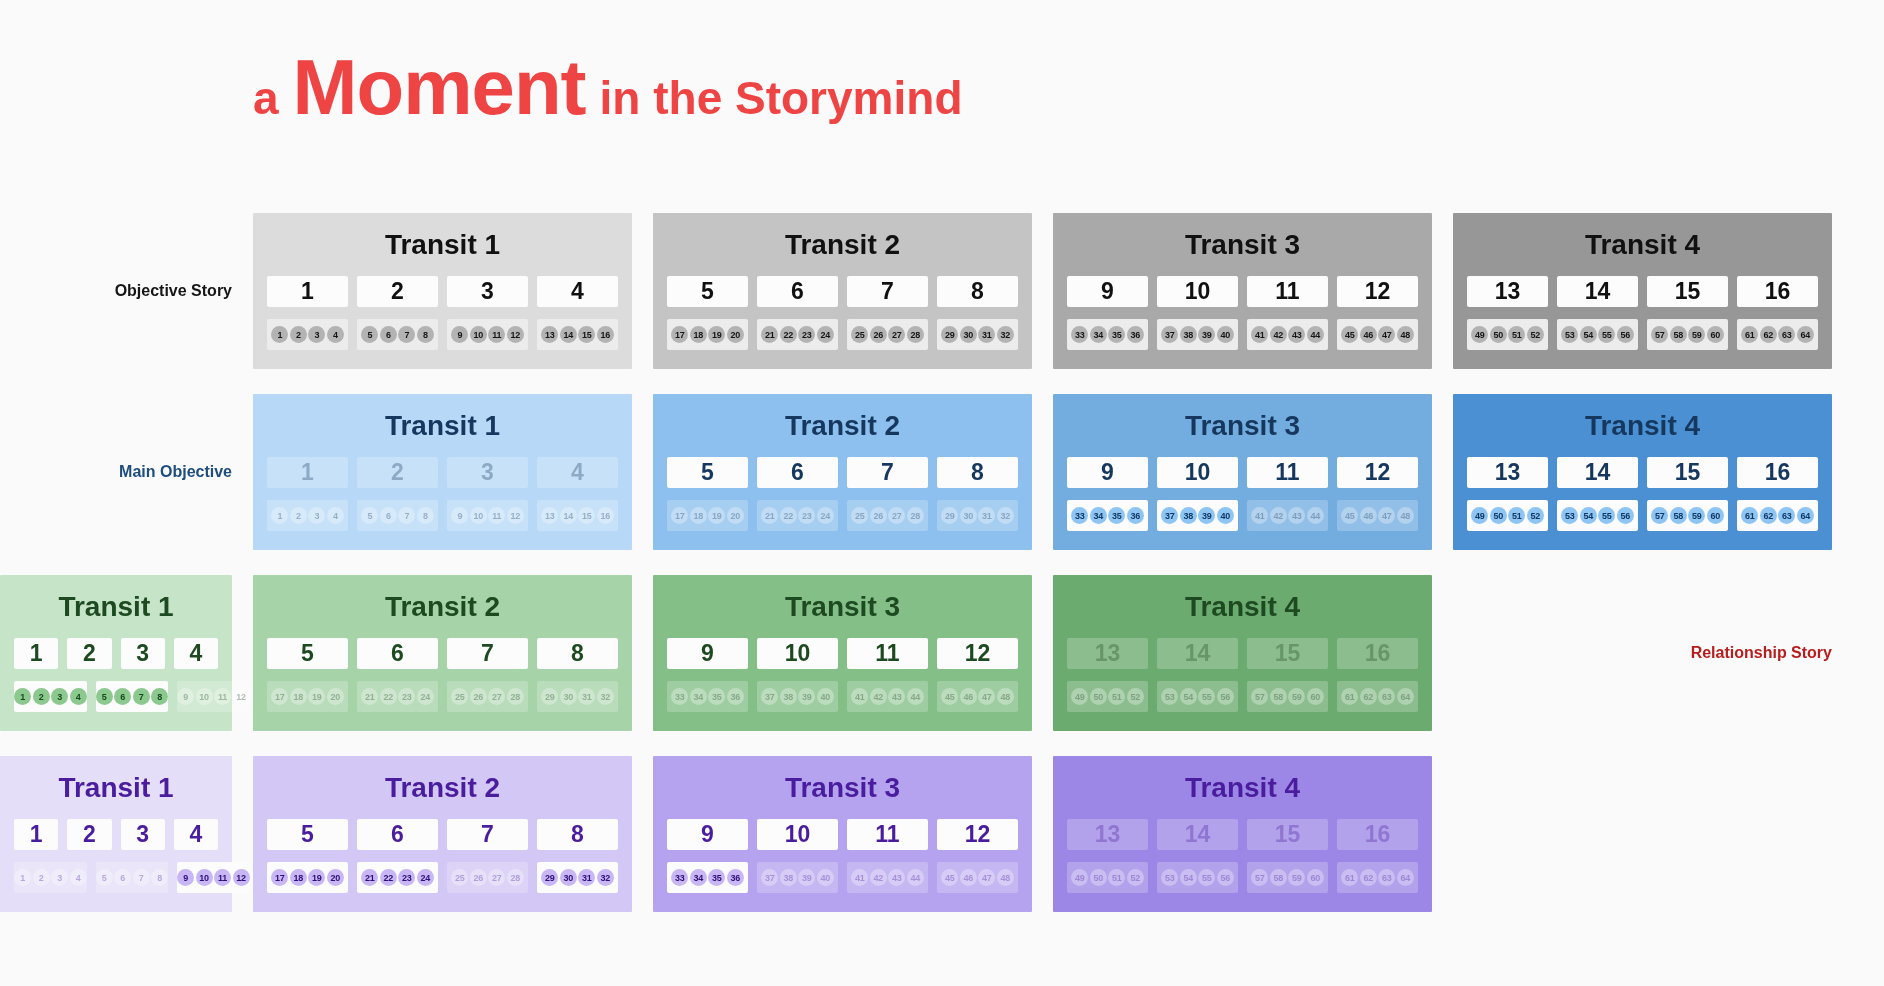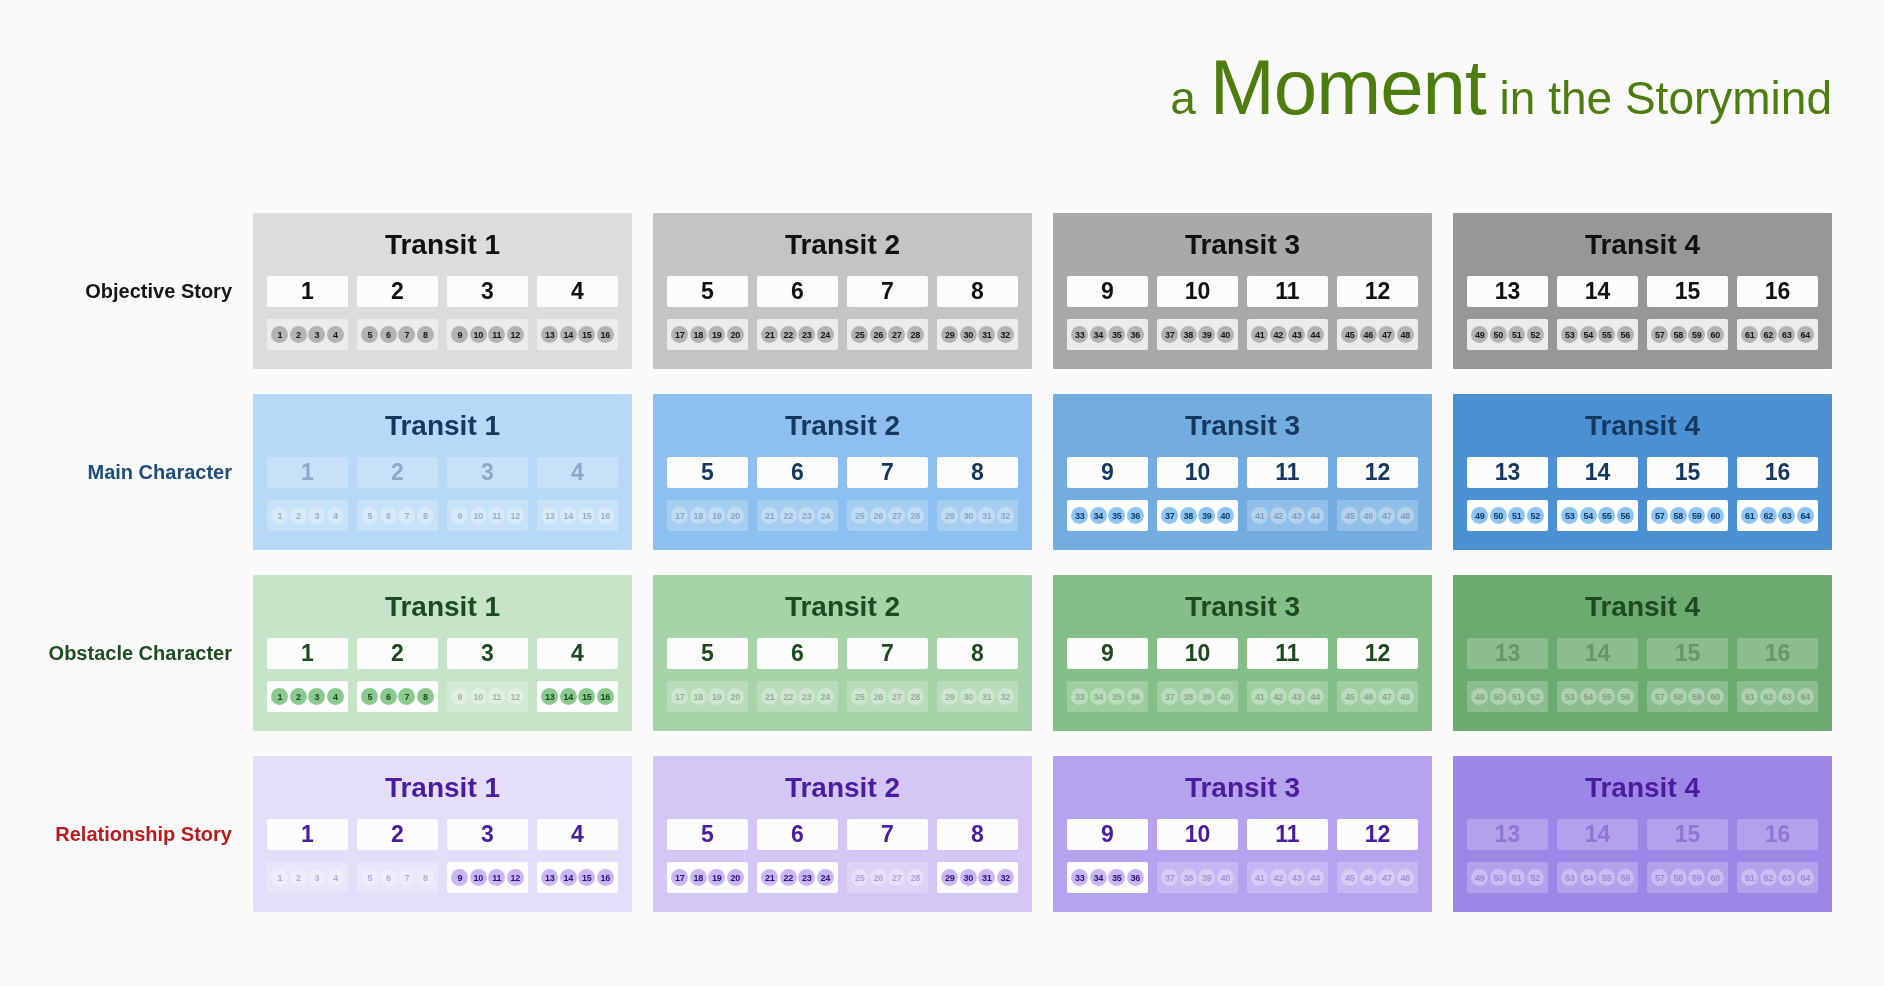--- a/index.html
+++ b/index.html
@@ -8,39 +8,39 @@
     background: #fafafa;
     font-family: "Liberation Sans", sans-serif;
     overflow: hidden;
   }
   #page { position: relative; width: 1884px; height: 986px; }
 
   
   .title {
     margin: 42px 0 0 253px;
     width: 1579px;
-    text-align: right;
-    color: #4d7c0f;
-    font-weight: normal;
+    text-align: left;
+    color: #ef4444;
+    font-weight: bold;
     white-space: nowrap;
   }
   .title .small { font-size: 46px; }
   .title .big   { font-size: 78px; letter-spacing: -1px; margin: 0 14px; }
 
   
   #grid {
     display: grid;
     grid-template-columns: 232px repeat(4, 379px);
     grid-auto-rows: 156px;
     gap: 25px 21px;
     margin-top: 80px;
   }
   .row-label {
     display: flex; align-items: center; justify-content: flex-end;
-    font-size: 20px; font-weight: bold;
+    font-size: 16px; font-weight: bold;
   }
 
   .card {
     border-radius: 1px;
     box-sizing: border-box;
     padding: 16px 14px 0 14px;
   }
   .card-title {
     text-align: center;
     font-size: 28px; font-weight: bold; line-height: 32px;
@@ -227,21 +227,21 @@
             <div class="chip">60</div>
           </div>
           <div class="chipgroup">
             <div class="chip">61</div>
             <div class="chip">62</div>
             <div class="chip">63</div>
             <div class="chip">64</div>
           </div>
         </div>
       </div>
-      <div class="row-label" style="color: rgb(30, 77, 126);">Main Character</div>
+      <div class="row-label" style="color: rgb(30, 77, 126);">Main Objective</div>
       <div class="card" style="background: rgb(183, 217, 247); --dark-rgb: 23,56,94; --chip-bg: #8ec5f3; --chip-text: #103a66; --chip-container: #fcfcfc;">
         <div class="card-title">Transit 1</div>
         <div class="quad-row">
           <div class="box faded">1</div>
           <div class="box faded">2</div>
           <div class="box faded">3</div>
           <div class="box faded">4</div>
         </div>
         <div class="chip-row">
           <div class="chipgroup faded">
@@ -368,21 +368,20 @@
             <div class="chip">60</div>
           </div>
           <div class="chipgroup">
             <div class="chip">61</div>
             <div class="chip">62</div>
             <div class="chip">63</div>
             <div class="chip">64</div>
           </div>
         </div>
       </div>
-      <div class="row-label" style="color: rgb(30, 78, 34);">Obstacle Character</div>
       <div class="card" style="background: rgb(198, 228, 199); --dark-rgb: 29,74,32; --chip-bg: #8cc98f; --chip-text: #164a1a; --chip-container: #fcfcfc;">
         <div class="card-title">Transit 1</div>
         <div class="quad-row">
           <div class="box">1</div>
           <div class="box">2</div>
           <div class="box">3</div>
           <div class="box">4</div>
         </div>
         <div class="chip-row">
           <div class="chipgroup">

